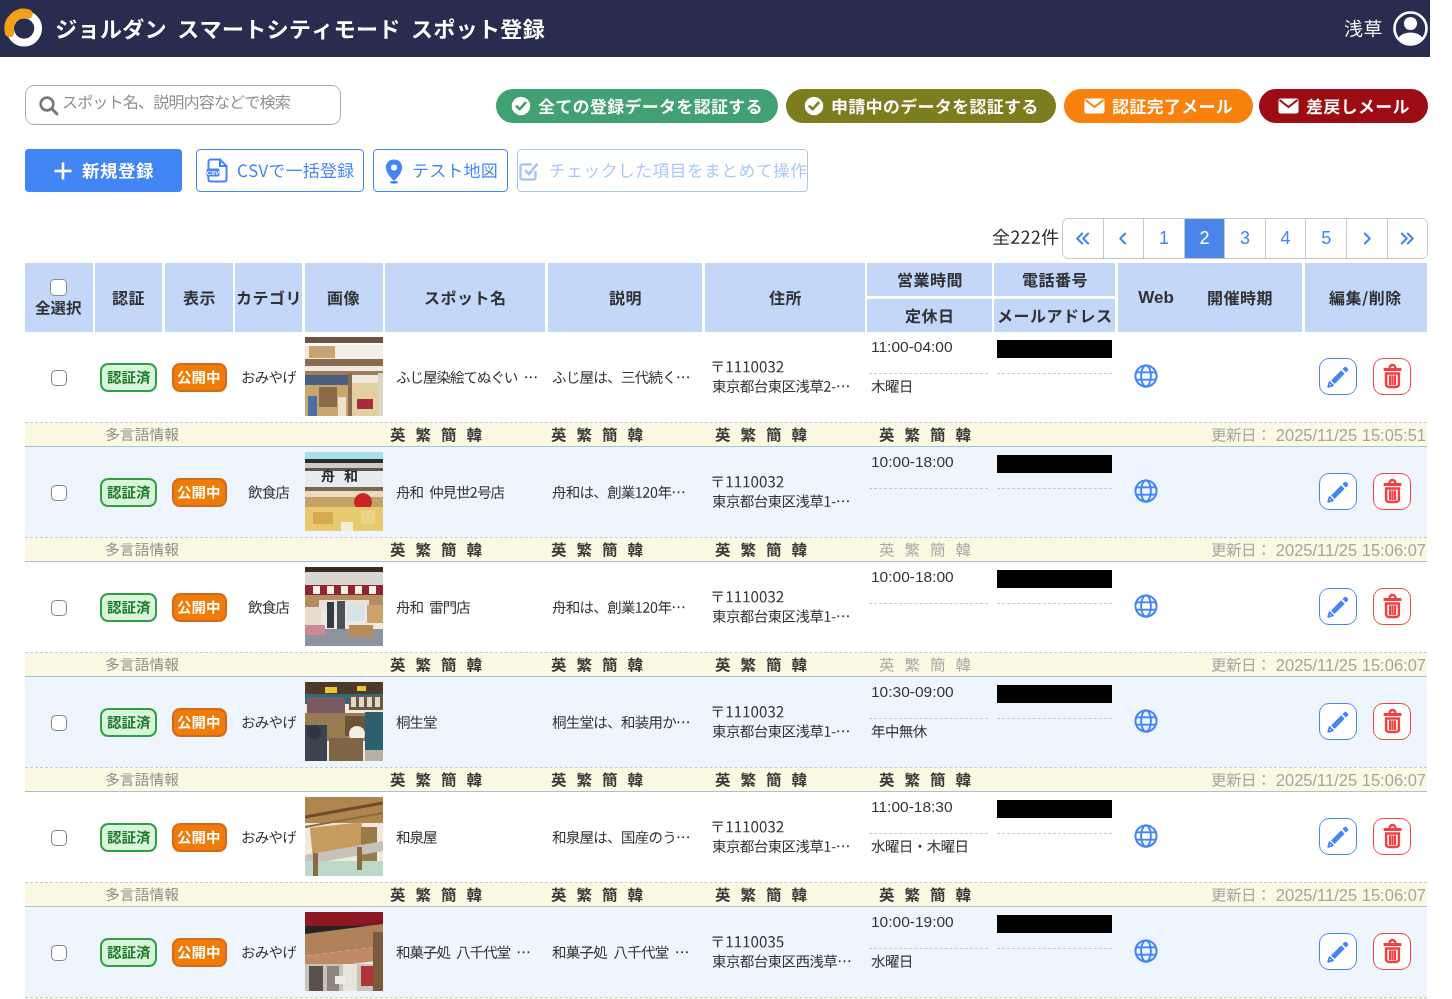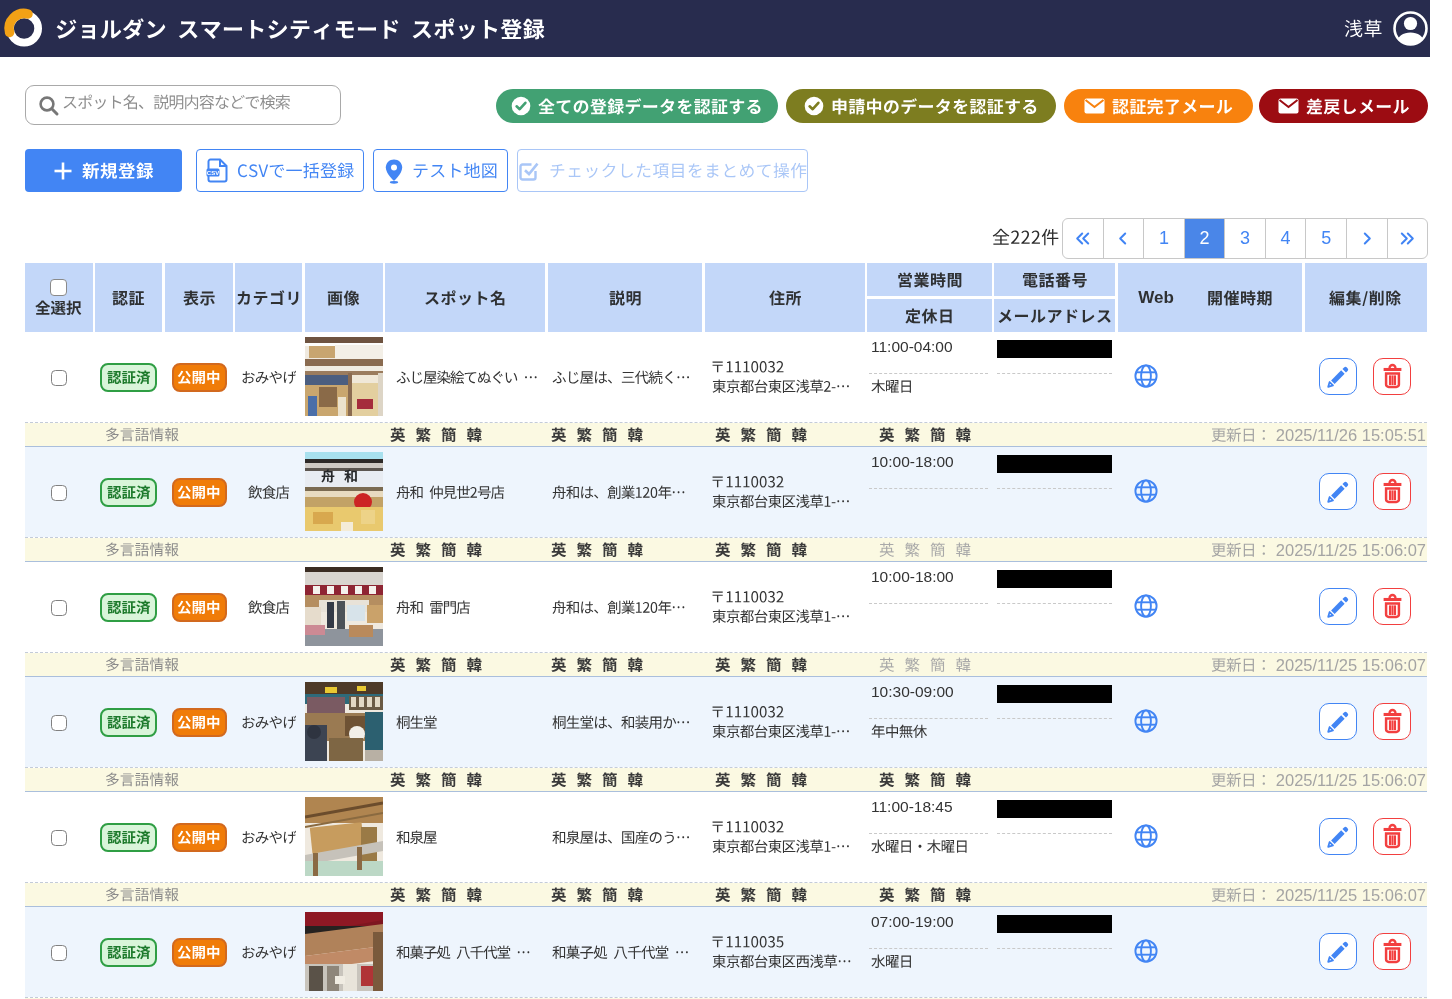--- a/index.html
+++ b/index.html
@@ -834,21 +834,21 @@
     </div>
 <div style="position:absolute;left:1146px;top:427px;width:280px;height:17px;display:flex;justify-content:flex-end;align-items:flex-start;">
       <svg width="60.1" height="15.5" viewBox="0 0 388.0 100" fill="#a4a4a4">
         <g transform="translate(0,88)">
           <use href="#g160" x="0.0"></use>
           <use href="#g161" x="97.0"></use>
           <use href="#g150" x="194.0"></use>
           <use href="#g162" x="291.0"></use>
         </g>
       </svg>
-      <span style="font-family:'Liberation Sans',sans-serif;font-size:16.5px;line-height:17px;color:#a4a4a4;margin-left:5px">2025/11/26 15:05:51</span>
+      <span style="font-family:'Liberation Sans',sans-serif;font-size:16.5px;line-height:17px;color:#a4a4a4;margin-left:5px">2025/11/25 15:05:51</span>
     </div>
 <div style="position:absolute;left:24.5px;top:447px;width:1402px;height:90px;background:#eef5fd"></div>
 <div style="position:absolute;left:51px;top:485px;width:15.5px;height:15.5px;border:1.7px solid #808080;border-radius:4.5px;background:#fff"></div>
 <div style="position:absolute;left:100px;width:57px;height:29px;top:478px;background:#d9f5da;border:2px solid #2f9e44;border-radius:8px;display:flex;align-items:center;justify-content:center;">
       <svg width="43.5" height="14.5" viewBox="0 0 300.0 100" fill="#1d7a2c">
         <g transform="translate(0,88)">
           <use href="#g41" x="0.0"></use>
           <use href="#g42" x="100.0"></use>
           <use href="#g118" x="200.0"></use>
         </g>
@@ -1565,21 +1565,21 @@
           <use href="#g142" x="384.0"></use>
           <use href="#g146" x="480.0"></use>
           <use href="#g18" x="576.0"></use>
           <use href="#g19" x="672.0"></use>
           <use href="#g139" x="768.0"></use>
           <use href="#g147" x="821.3"></use>
           <use href="#g132" x="854.6"></use>
         </g>
       </svg>
     </div>
-<div style="position:absolute;left:871px;top:798px;font-family:'Liberation Sans',sans-serif;font-size:15.5px;color:#333333">11:00-18:45</div>
+<div style="position:absolute;left:871px;top:798px;font-family:'Liberation Sans',sans-serif;font-size:15.5px;color:#333333">11:00-18:30</div>
 <div style="position:absolute;left:869px;top:833px;width:119px;height:0px;border-top:1px dashed #c9c9c9"></div>
 <div style="position:absolute;left:871px;top:839px;">
       <svg width="97.4" height="14.5" viewBox="0 0 672.0 100" fill="#333333">
         <g transform="translate(0,88)">
           <use href="#g197" x="0.0"></use>
           <use href="#g149" x="96.0"></use>
           <use href="#g150" x="192.0"></use>
           <use href="#g198" x="288.0"></use>
           <use href="#g148" x="384.0"></use>
           <use href="#g149" x="480.0"></use>
@@ -1779,21 +1779,21 @@
           <use href="#g145" x="288.0"></use>
           <use href="#g142" x="384.0"></use>
           <use href="#g146" x="480.0"></use>
           <use href="#g205" x="576.0"></use>
           <use href="#g18" x="672.0"></use>
           <use href="#g19" x="768.0"></use>
           <use href="#g132" x="864.0"></use>
         </g>
       </svg>
     </div>
-<div style="position:absolute;left:871px;top:913px;font-family:'Liberation Sans',sans-serif;font-size:15.5px;color:#333333">07:00-19:00</div>
+<div style="position:absolute;left:871px;top:913px;font-family:'Liberation Sans',sans-serif;font-size:15.5px;color:#333333">10:00-19:00</div>
 <div style="position:absolute;left:869px;top:948px;width:119px;height:0px;border-top:1px dashed #c9c9c9"></div>
 <div style="position:absolute;left:871px;top:954px;">
       <svg width="41.8" height="14.5" viewBox="0 0 288.0 100" fill="#333333">
         <g transform="translate(0,88)">
           <use href="#g197" x="0.0"></use>
           <use href="#g149" x="96.0"></use>
           <use href="#g150" x="192.0"></use>
         </g>
       </svg>
     </div>

